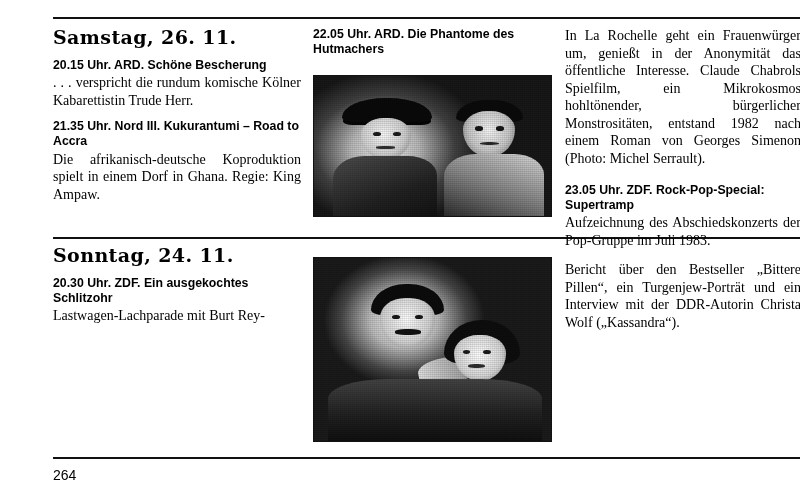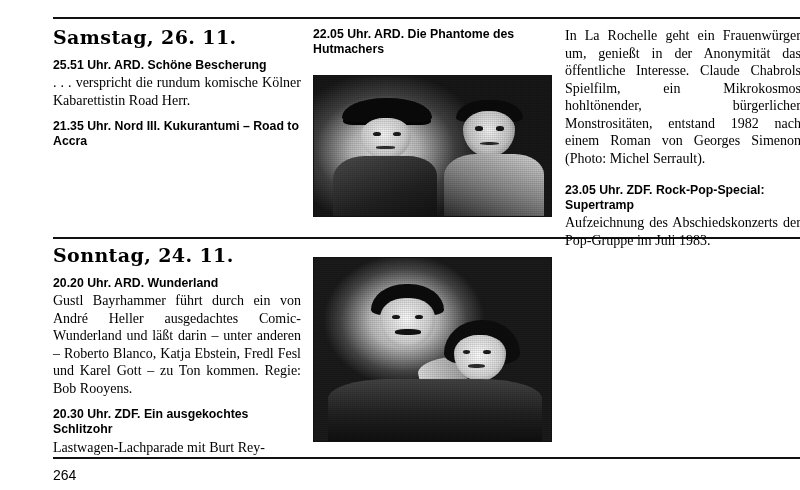--- a/index.html
+++ b/index.html
@@ -290,26 +290,27 @@
 <div class="page">
 
   <div class="rule rule-top"></div>
   <div class="rule rule-mid"></div>
   <div class="rule rule-bottom"></div>
 
   <div class="col col-left" style="top:22px;">
     <h2 class="day-heading">Samstag, 26. 11.</h2>
 
     <div class="slot">
-      <p class="slot-title">25.51 Uhr. ARD. Schöne Bescherung</p>
-      <p class="slot-body">. . . verspricht die rundum komische Kölner Kabarettistin Road Herr.</p>
+      <p class="slot-title">20.15 Uhr. ARD. Schöne Bescherung</p>
+      <p class="slot-body">. . . verspricht die rundum komische Kölner Kabarettistin Trude Herr.</p>
     </div>
 
     <div class="slot">
       <p class="slot-title">21.35 Uhr. Nord III. Kukurantumi – Road to Accra</p>
+      <p class="slot-body">Die afrikanisch-deutsche Koproduktion spielt in einem Dorf in Ghana. Regie: King Ampaw.</p>
     </div>
   </div>
 
   <div class="col col-mid" style="top:22px;">
     <p class="slot-title">22.05 Uhr. ARD. Die Phantome des Hutmachers</p>
   </div>
 
   <div class="photo photo-1">
     <div class="ph-bg"></div>
     <div class="hat-a"></div>
@@ -331,24 +332,20 @@
     <p class="slot-body tight">In La Rochelle geht ein Frauenwürger um, genießt in der Anonymität das öffentliche Interesse. Claude Chabrols Spielfilm, ein Mikrokosmos hohltönender, bürgerlicher Monstrositäten, entstand 1982 nach einem Roman von Georges Simenon (Photo: Michel Serrault).</p>
     <div class="slot" style="margin-top:16px;">
       <p class="slot-title">23.05 Uhr. ZDF. Rock-Pop-Special: Supertramp</p>
       <p class="slot-body">Aufzeichnung des Abschiedskonzerts der Pop-Gruppe im Juli 1983.</p>
     </div>
   </div>
 
   <div class="col col-left" style="top:240px;">
     <h2 class="day-heading">Sonntag, 24. 11.</h2>
 
-    <div class="slot">
-      <p class="slot-title">20.20 Uhr. ARD. Wunderland</p>
-      <p class="slot-body">Gustl Bayrhammer führt durch ein von André Heller ausgedachtes Comic-Wunderland und läßt darin – unter anderen – Roberto Blanco, Katja Ebstein, Fredl Fesl und Karel Gott – zu Ton kommen. Regie: Bob Rooyens.</p>
-    </div>
 
     <div class="slot">
       <p class="slot-title">20.30 Uhr. ZDF. Ein ausgekochtes Schlitzohr</p>
       <p class="slot-body">Lastwagen-Lachparade mit Burt Rey-</p>
     </div>
   </div>
 
   <div class="photo photo-2">
     <div class="ph-bg"></div>
     <div class="hair-m"></div>
@@ -362,19 +359,20 @@
     <div class="eye-f1"></div>
     <div class="eye-f2"></div>
     <div class="mouth-f"></div>
     <div class="shoulders"></div>
     <div class="grain"></div>
   </div>
 
   <div class="col col-right" style="top:240px;">
 
     <div class="slot" style="margin-top:16px;">
+      <p class="slot-body">Bericht über den Bestseller „Bittere Pillen“, ein Turgenjew-Porträt und ein Interview mit der DDR-Autorin Christa Wolf („Kassandra“).</p>
     </div>
 
   </div>
 
   <div class="page-number">264</div>
 
 </div>
 
 </body></html>

